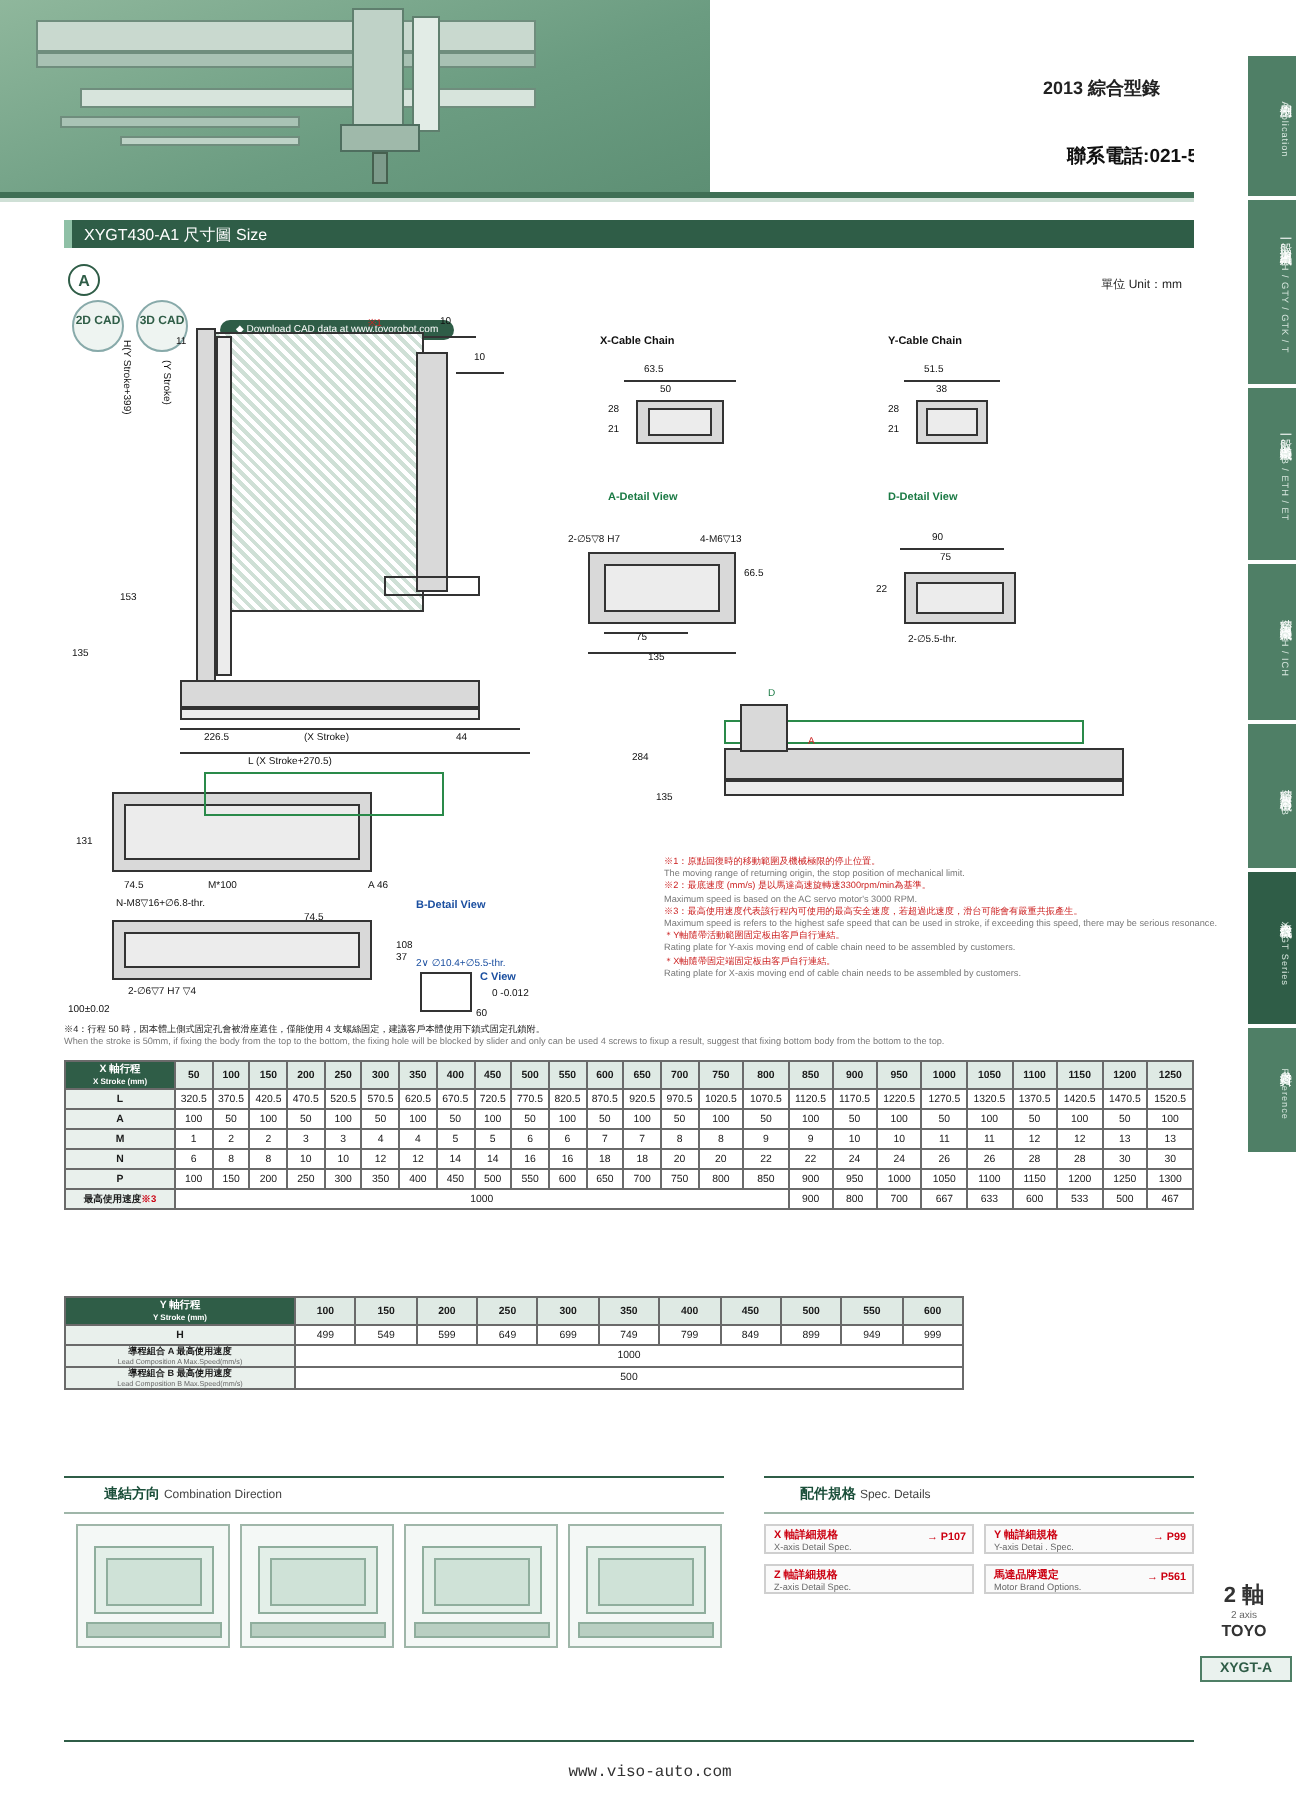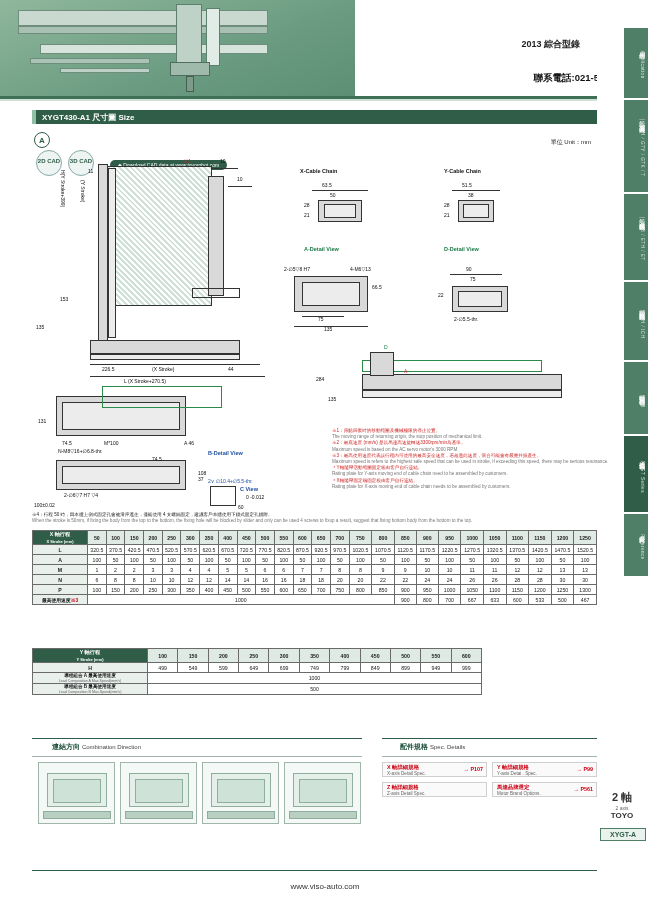--- a/index.html
+++ b/index.html
@@ -44,21 +44,21 @@
   .side-tab.active { background:#2f5d47; }
   .side-foot { position:absolute; right:6px; top:790px; width:44px; text-align:center; }
   .side-foot .n { font-size:11px; font-weight:bold; color:#333; }
   .side-foot .s { font-size:5px; color:#666; }
   .side-foot .m2 { font-size:8px; font-weight:bold; color:#333; }
   .side-chip { position:absolute; right:4px; top:828px; width:46px; height:13px; border:1px solid #4f7f66;
      background:#eaf2ee; color:#2f5d47; font-size:7px; font-weight:bold; text-align:center; line-height:12px;}
 
   
   .sec-bar { position:absolute; left:32px; top:110px; width:565px; height:14px; background:#2f5d47; }
-  .sec-bar .txt { position:absolute; left:10px; top:2px; color:#fff; font-size:8px; font-weight:bold; }
+  .sec-bar .txt { position:absolute; left:10px; top:2px; color:#fff; font-size:8px; font-weight:normal; }
   .sec-tick { position:absolute; left:32px; top:110px; width:4px; height:14px; background:#8fc0a6; }
 
   
   .draw { position:absolute; left:32px; top:128px; width:565px; height:410px; background:#fff; }
 
   .cad-badge { position:absolute; width:26px; height:26px; border-radius:50%; border:1px solid #8aa;
      background:#eef4f1; font-size:5px; text-align:center; color:#456; }
   .cad-badge b { display:block; margin-top:7px; font-size:6px; color:#2f5d47;}
   .dl-pill { position:absolute; height:10px; border-radius:5px; background:#2f5d47; color:#fff;
      font-size:5px; line-height:10px; padding:0 8px; }
@@ -106,21 +106,21 @@
   .combo .g2 { position:absolute; left:14px; top:16px; width:48px; height:24px; background:#cfe2d7; border:1px solid #8fae9d;}
   .combo .base { position:absolute; left:4px; bottom:4px; width:68px; height:8px; background:#b9cfc2; border:1px solid #8fae9d;}
   .spec-row { position:absolute; width:175px; height:15px; border:1px solid #cfcfcf; background:#fafafa;}
   .spec-row .t { position:absolute; left:4px; top:1px; font-size:5.4px; color:#c01; font-weight:bold;}
   .spec-row .t2 { position:absolute; left:4px; top:7.5px; font-size:4.6px; color:#666;}
   .spec-row .p { position:absolute; right:3px; top:3px; font-size:5.4px; color:#c01; font-weight:bold;}
 
   
   .footer { position:absolute; left:0; bottom:0; width:650px; height:34px; background:#ffffff; }
   .footer-line { position:absolute; left:32px; bottom:30px; width:565px; height:1px; background:#2f5d47;}
-  .footer-url { position:absolute; left:0; right:0; bottom:10px; text-align:center; font-size:8px; color:#333; }
+  .footer-url { position:absolute; left:0; right:0; bottom:10px; text-align:center; font-size:8px; color:#333;font-family:Liberation Mono, monospace; }
 </style>
 </head>
 <body>
 
 <div class="page">
 
   <div class="banner">
     <div class="banner-green2"></div>
     <div class="ill ill-rail"></div>
     <div class="ill ill-rail2"></div>

